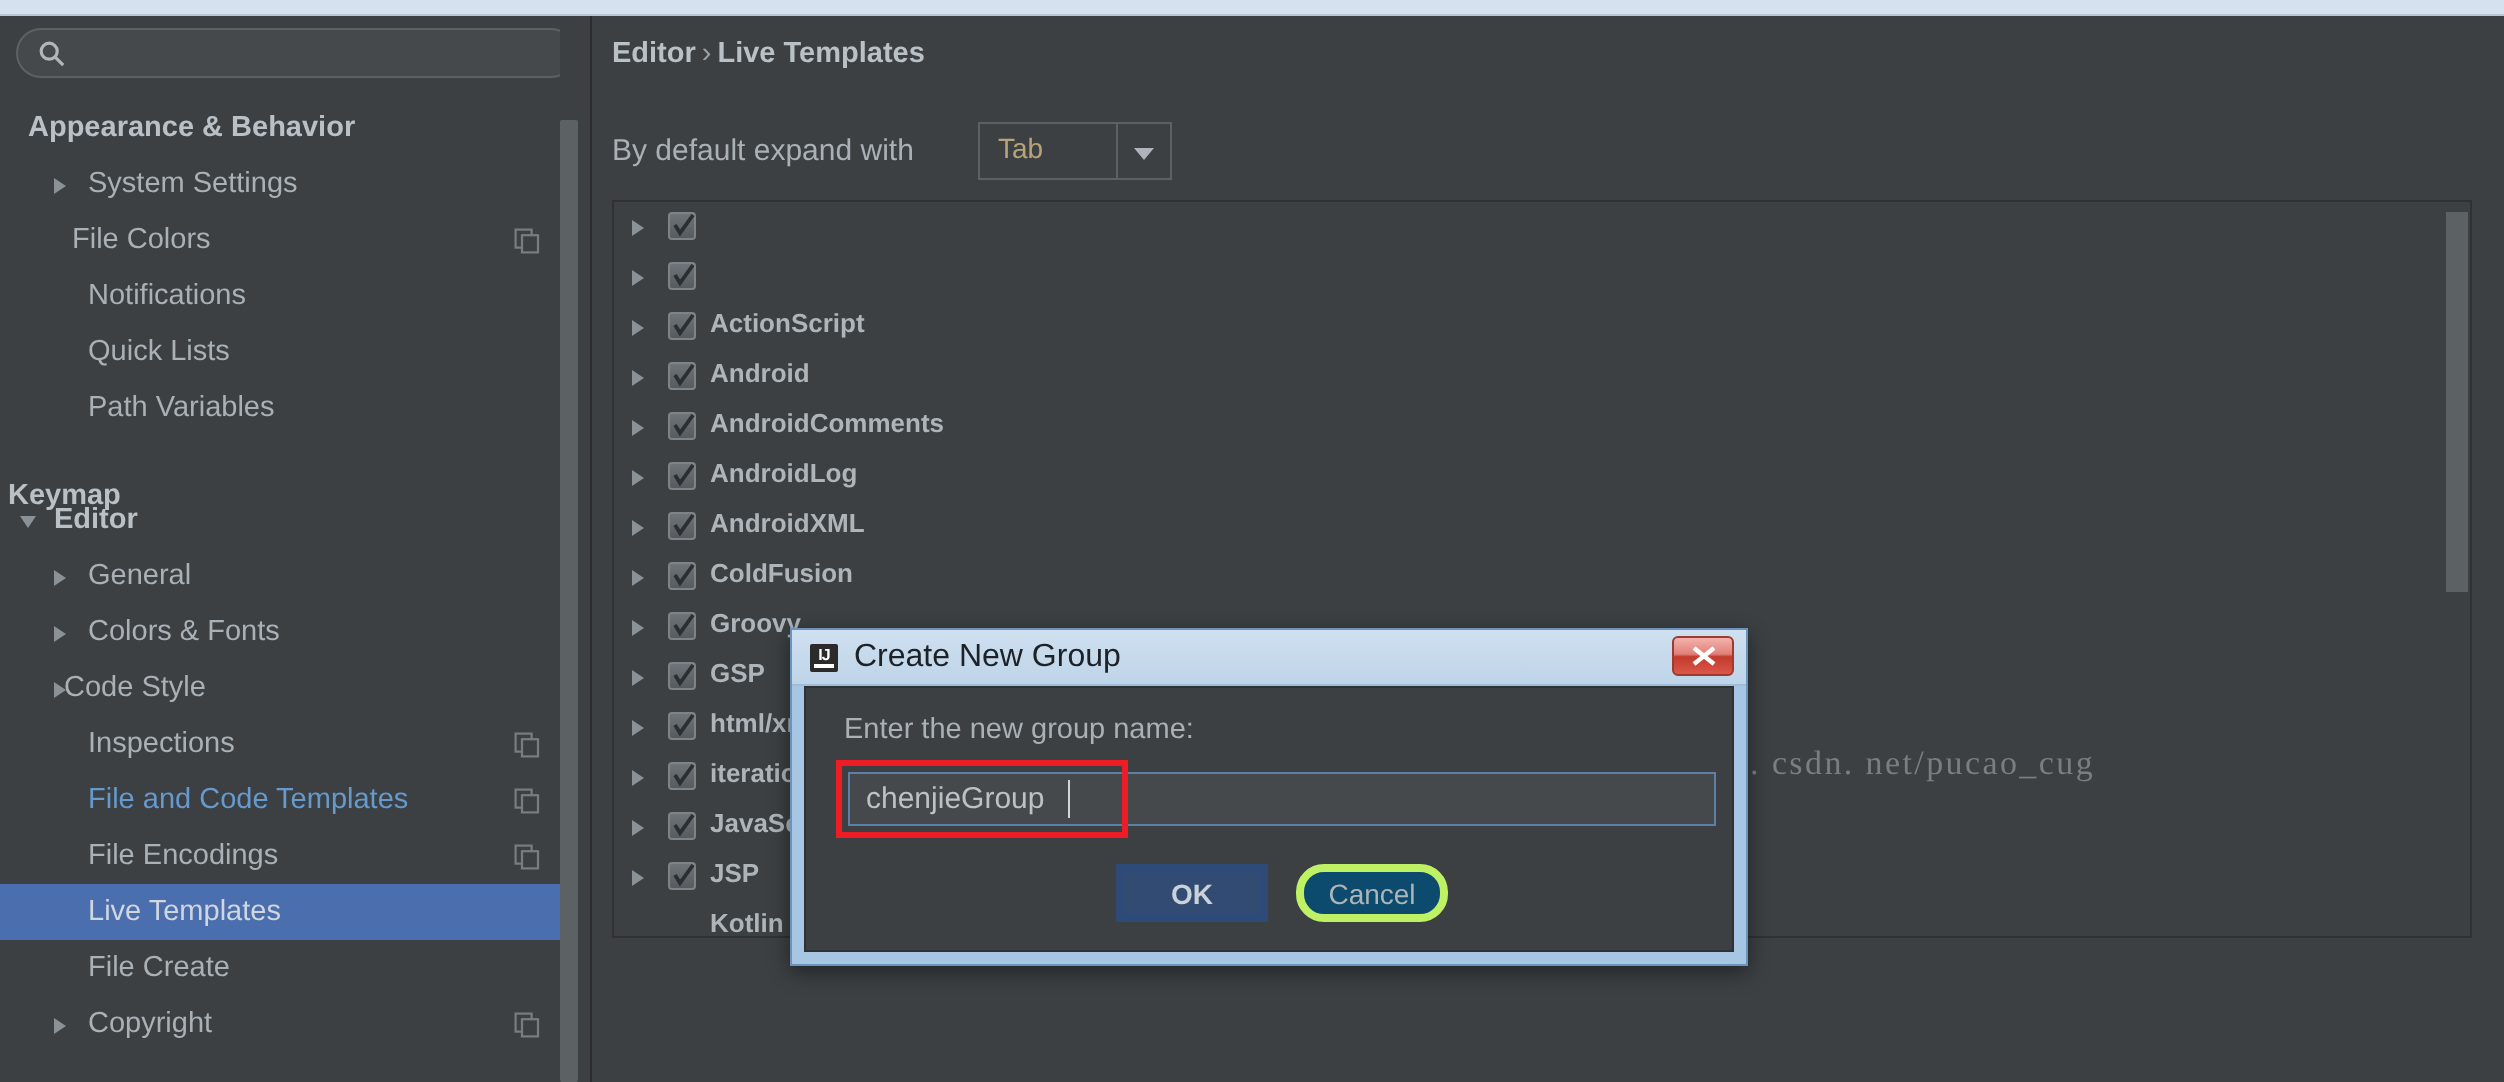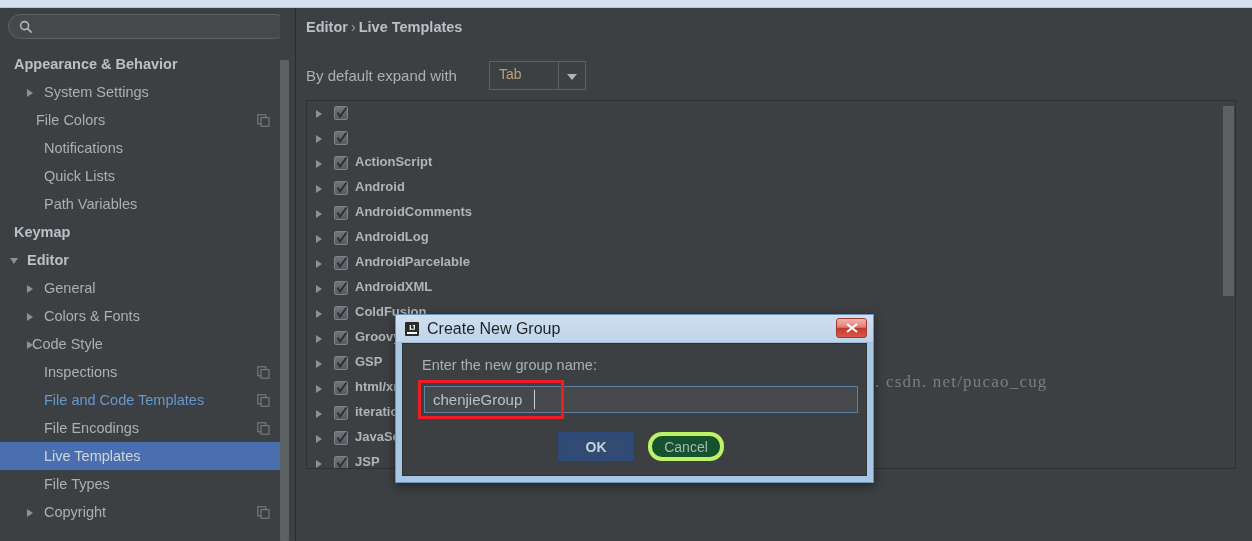--- a/index.html
+++ b/index.html
@@ -381,21 +381,21 @@
     left: 155px;
     width: 76px;
     background: #314b72;
     border-color: #2d4a78;
     color: #c9d1d9;
     font-weight: bold;
   }
   .dlg-btn.cancel {
     left: 245px;
     width: 76px;
-    background: #14532d;
+    background: #0c4a6e;
     color: #aeb5ba;
     border-radius: 14px;
   }
 </style>
 </head>
 <body>
 
 <div id="app">
 
   <div class="top-strip"></div>
@@ -429,21 +429,21 @@
         <div class="tree-row">
           <span class="tree-label" style="left: 44px; text-align: center;">Notifications</span>
         </div>
         <div class="tree-row">
           <span class="tree-label" style="left: 44px;">Quick Lists</span>
         </div>
         <div class="tree-row">
           <span class="tree-label" style="left: 44px;">Path Variables</span>
         </div>
         <div class="tree-row bold">
-          <span class="tree-label" style="left: 14px;">Keymap</span>
+          <span class="tree-label" style="left: 4px; margin-top: 16px;">Keymap</span>
         </div>
         <div class="tree-row bold">
           <div class="arrow down" style="left: 10px;"></div>
           <span class="tree-label" style="left: 27px;">Editor</span>
         </div>
         <div class="tree-row">
           <div class="arrow right" style="left: 27px;"></div>
           <span class="tree-label" style="left: 44px;">General</span>
         </div>
         <div class="tree-row">
@@ -472,21 +472,21 @@
           <span class="tree-label" style="left: 44px;">File Encodings</span>
           <svg class="copy-badge" viewBox="0 0 13 13">
             <rect x="0.8" y="0.8" width="8" height="9" fill="none" stroke="#777d82" stroke-width="1.1"></rect>
             <rect x="4" y="3.6" width="8" height="8.6" fill="#3c4043" stroke="#777d82" stroke-width="1.1"></rect>
           </svg>
         </div>
         <div class="tree-row selected">
           <span class="tree-label" style="left: 44px;">Live Templates</span>
         </div>
         <div class="tree-row">
-          <span class="tree-label" style="left: 44px;">File Types</span>
+          <span class="tree-label" style="left: 44px;">File Create</span>
         </div>
         <div class="tree-row">
           <div class="arrow right" style="left: 27px;"></div>
           <span class="tree-label" style="left: 44px;">Copyright</span>
           <svg class="copy-badge" viewBox="0 0 13 13">
             <rect x="0.8" y="0.8" width="8" height="9" fill="none" stroke="#777d82" stroke-width="1.1"></rect>
             <rect x="4" y="3.6" width="8" height="8.6" fill="#3c4043" stroke="#777d82" stroke-width="1.1"></rect>
           </svg>
         </div>
       </div>
@@ -541,29 +541,20 @@
             <span class="list-text">AndroidComments</span>
           </div>
           <div class="list-row">
             <div class="list-arrow"></div>
             <div class="chk">
               <svg width="14" height="14" viewBox="0 0 14 14">
                 <polyline points="2.5,6.5 5,10.5 11.5,1.5" fill="none" stroke="#2b2f33" stroke-width="1.9"></polyline>
               </svg>
             </div>
             <span class="list-text">AndroidLog</span>
-          </div>
-          <div class="list-row">
-            <div class="list-arrow"></div>
-            <div class="chk">
-              <svg width="14" height="14" viewBox="0 0 14 14">
-                <polyline points="2.5,6.5 5,10.5 11.5,1.5" fill="none" stroke="#2b2f33" stroke-width="1.9"></polyline>
-              </svg>
-            </div>
-            <span class="list-text">AndroidParcelable</span>
           </div>
           <div class="list-row">
             <div class="list-arrow"></div>
             <div class="chk">
               <svg width="14" height="14" viewBox="0 0 14 14">
                 <polyline points="2.5,6.5 5,10.5 11.5,1.5" fill="none" stroke="#2b2f33" stroke-width="1.9"></polyline>
               </svg>
             </div>
             <span class="list-text">AndroidXML</span>
           </div>

